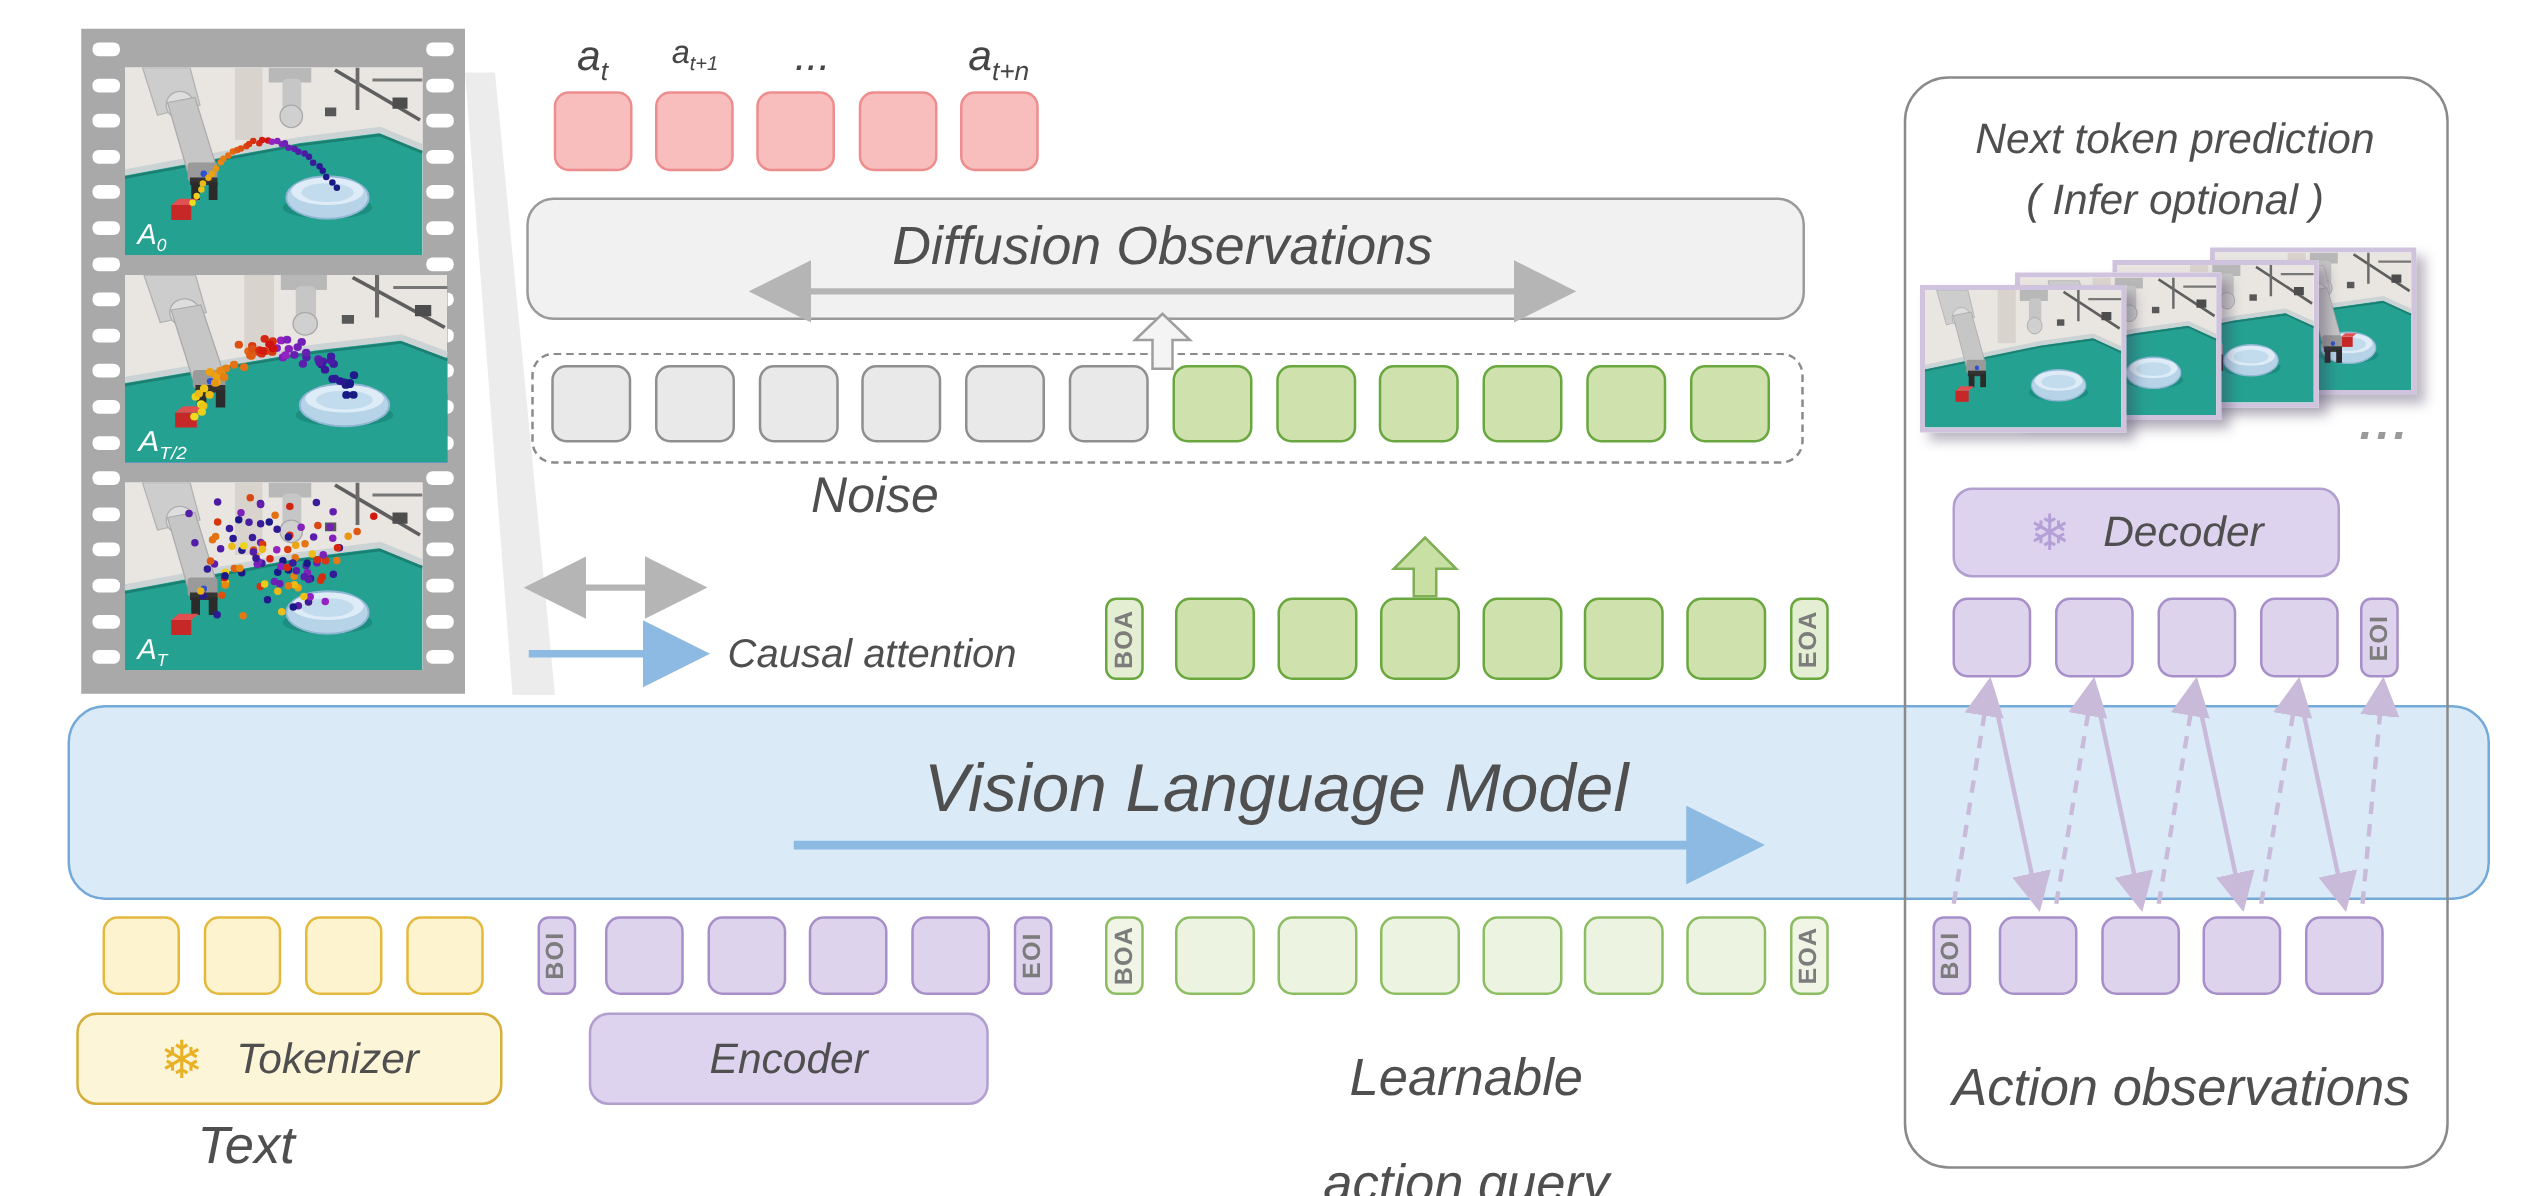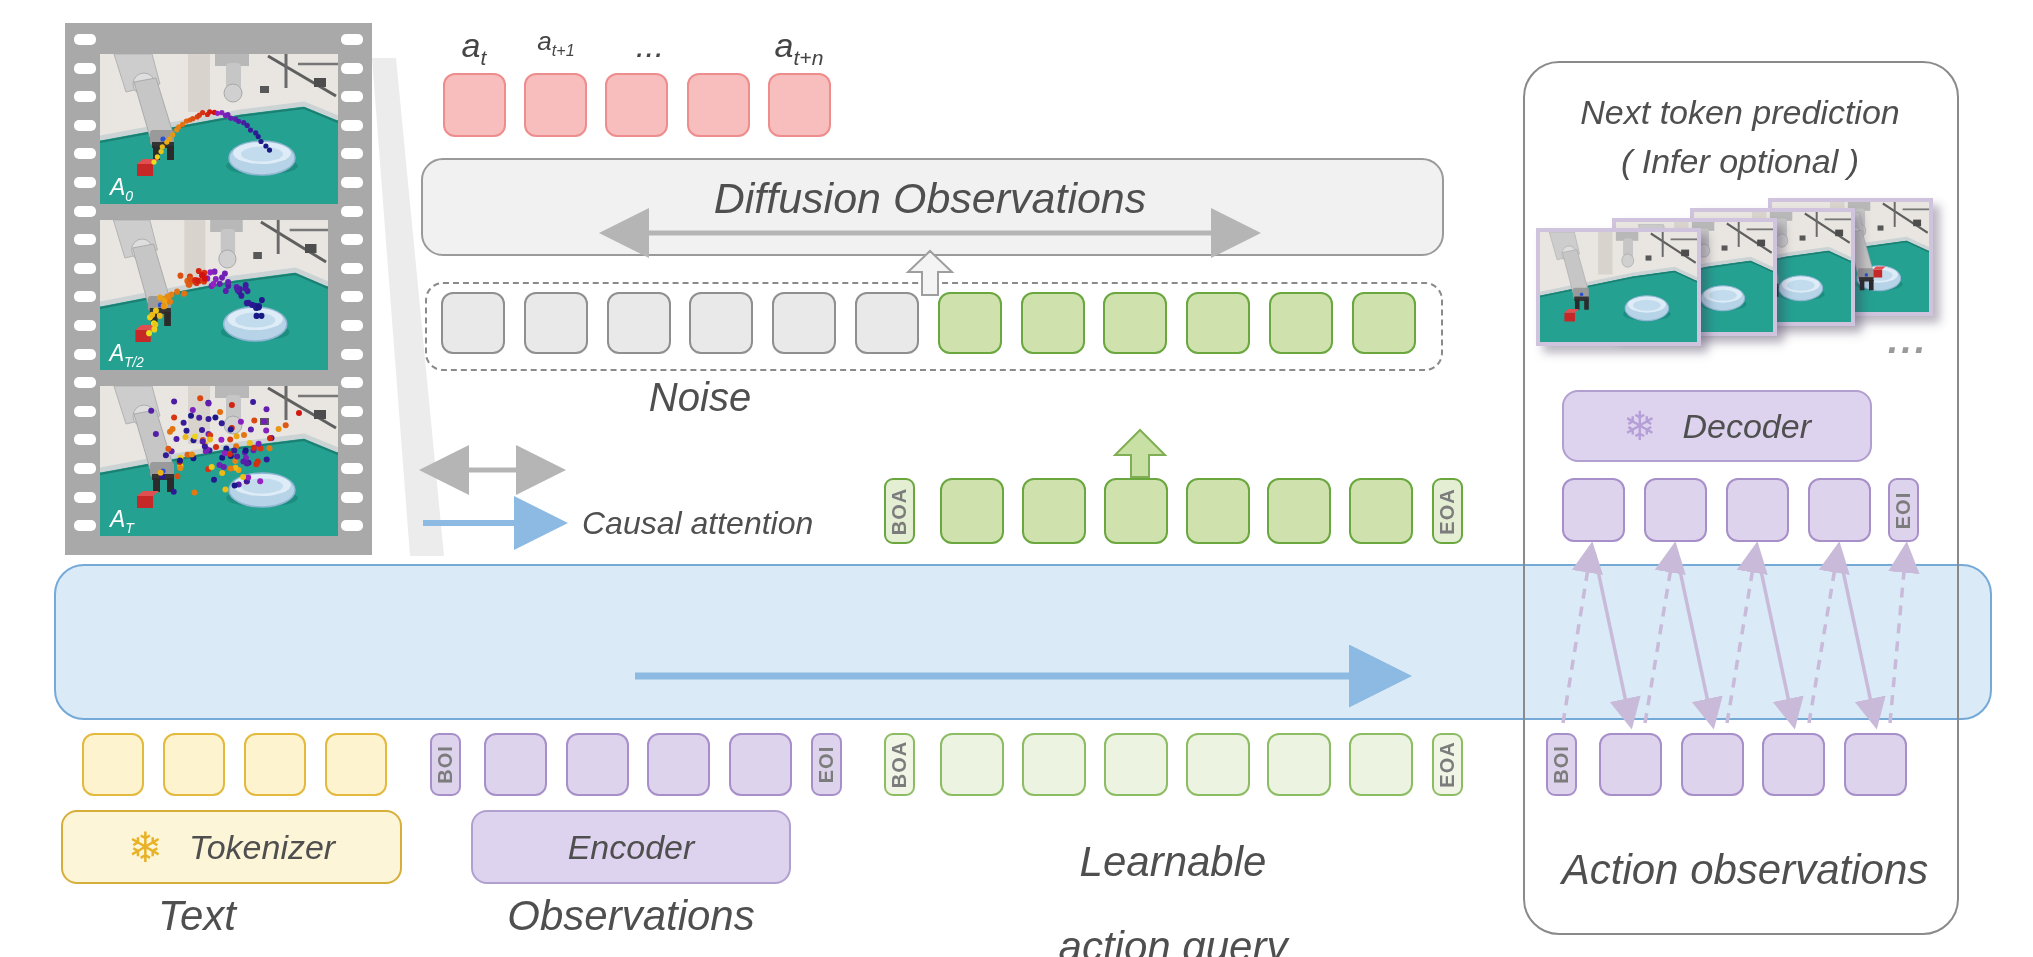--- a/index.html
+++ b/index.html
@@ -72,31 +72,31 @@
   <div class="abs" style="left:421px;top:158px;width:1019px;height:94px;background:#f1f1f1;border:2px solid #9a9a9a;border-radius:22px;z-index:1;"></div>
   <div class="clabel" style="left:930px;top:198px;font-size:43px;z-index:2;">Diffusion Observations</div>
 
   <div class="abs" style="left:425px;top:282px;width:1014px;height:85px;border:2.5px dashed #8a8a8a;border-radius:18px;z-index:1;"></div>
 
   <div class="clabel" style="left:700px;top:397px;font-size:40px;z-index:2;">Noise</div>
 
   <div class="clabel" style="left:582px;top:523px;transform:translate(0,-50%);font-size:32px;z-index:2;">Causal attention</div>
 
   <div class="abs" style="left:54px;top:564px;width:1934px;height:152px;background:#daeaf6;border:2.5px solid #74a9d8;border-radius:30px;z-index:5;"></div>
+  <div class="clabel" style="left:1021px;top:631px;font-size:54px;z-index:6;">Vision Language Model</div>
 
   <div class="bigbox" style="left:61px;top:810px;width:341px;height:74px;background:#fdf5d8;border-color:#d6ae39;font-size:34px;z-index:2;">
     <span style="font-style:normal;font-size:42px;color:#e8b227;">❄</span>
     <span>Tokenizer</span>
   </div>
   <div class="bigbox" style="left:471px;top:810px;width:320px;height:74px;background:#ded3ee;border-color:#b19fd0;font-size:34px;z-index:2;">
     <span>Encoder</span>
   </div>
 
   <div class="clabel" style="left:197px;top:916px;font-size:42px;z-index:2;">Text</div>
-  <div class="clabel" style="left:631px;top:916px;font-size:42px;z-index:2;">Observations</div>
   <div class="clabel" style="left:1173px;top:862px;font-size:42px;z-index:2;">Learnable</div>
   <div class="clabel" style="left:1173px;top:913px;font-size:42px;z-index:2;margin-top:34px;">action query</div>
   <div class="clabel" style="left:1745px;top:870px;font-size:42px;z-index:21;">Action observations</div>
 
   <div class="panelborder" style="left:1523px;top:61px;width:432px;height:870px;z-index:20;"></div>
   <div class="clabel" style="left:1740px;top:112px;font-size:34px;z-index:21;">Next token prediction</div>
   <div class="clabel" style="left:1740px;top:161px;font-size:34px;z-index:21;">( Infer optional )</div>
   <div class="clabel" style="left:1908px;top:340px;font-size:38px;font-weight:bold;color:#9a9a9a;letter-spacing:3px;z-index:21;">...</div>
 
   <div class="bigbox" style="left:1562px;top:390px;width:310px;height:72px;background:#ded3ee;border-color:#b19fd0;font-size:34px;z-index:21;">
@@ -277,21 +277,21 @@
         <circle cx="147.2" cy="71.4" r="2.6" fill="hsl(256.3939393939394,70%,36.464646464646464%)"></circle>
         <circle cx="150.5" cy="76.1" r="2.6" fill="hsl(253.16161616161617,70%,35.387205387205384%)"></circle>
         <circle cx="155.7" cy="78.9" r="2.6" fill="hsl(249.92929292929293,70%,34.30976430976431%)"></circle>
         <circle cx="158.2" cy="82.5" r="2.6" fill="hsl(246.6969696969697,70%,33.23232323232324%)"></circle>
         <circle cx="161.0" cy="87.5" r="2.6" fill="hsl(243.46464646464648,70%,32.15488215488216%)"></circle>
         <circle cx="165.9" cy="92.0" r="2.6" fill="hsl(240.23232323232324,70%,31.07744107744108%)"></circle>
         <circle cx="169.5" cy="96.1" r="2.6" fill="hsl(237,70%,30%)"></circle>
         <text x="10" y="141" font-family="Liberation Sans,sans-serif" font-style="italic" font-size="23" fill="#ffffff">A<tspan dy="6" font-size="14">0</tspan></text>
       </svg>
     </div>
-    <div class="abs" style="left: 100px; top: 220px; width: 228px; height: 150px; z-index: 2; background: #3b82f6;">
+    <div class="abs" style="left: 100px; top: 220px; width: 258px; height: 150px; z-index: 2; background: #3b82f6;">
       <svg viewBox="0 0 238 150" width="100%" height="100%" preserveAspectRatio="none">
         <rect x="0" y="0" width="238" height="95" fill="#e9e6e1"></rect>
         <rect x="88" y="0" width="22" height="58" fill="#d8d4cd"></rect>
         <line x1="168" y1="2" x2="236" y2="42" stroke="#5f5f5f" stroke-width="3"></line>
         <line x1="186" y1="0" x2="186" y2="34" stroke="#6a6a6a" stroke-width="3"></line>
         <line x1="198" y1="10" x2="238" y2="10" stroke="#777" stroke-width="2.5"></line>
         <rect x="214" y="24" width="12" height="9" fill="#4d4d4d"></rect>
         <rect x="160" y="32" width="9" height="7" fill="#585858"></rect>
         <polygon points="0,86 140,60 204,52 238,66 238,150 0,150" fill="#25a192"></polygon>
         <polyline points="0,84 140,58 204,50 238,64" fill="none" stroke="#ccd3d5" stroke-width="5"></polyline>

